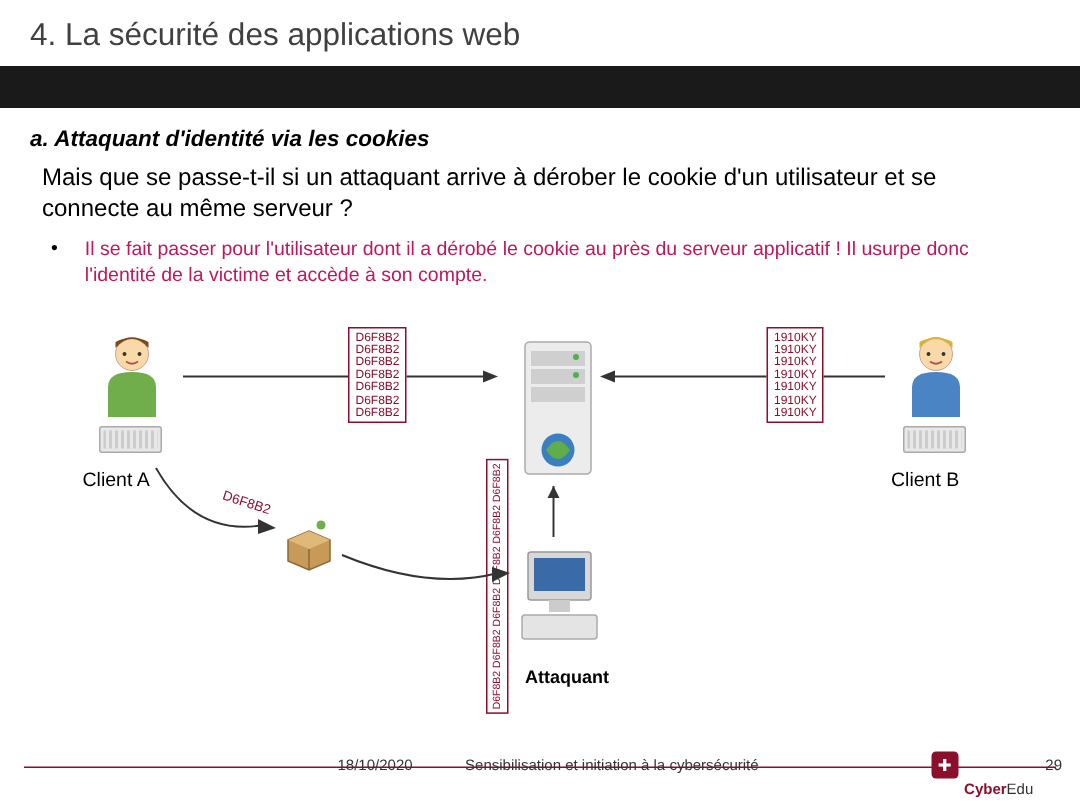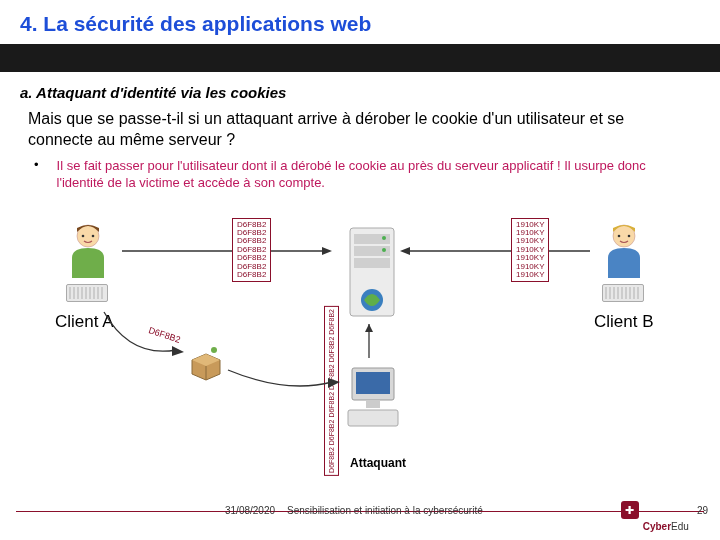--- a/index.html
+++ b/index.html
@@ -1,41 +1,41 @@
 <!DOCTYPE html>
 <html><head>
 <meta charset="utf-8">
 <style>
   * { box-sizing: border-box; margin: 0; padding: 0; }
   body { width: 720px; height: 540px; font-family: Arial, sans-serif; background: #fff; position: relative; overflow: hidden; }
   .header-band { background: #1a1a1a; height: 64px; position: relative; }
   .header-title-box { position: absolute; top: 0; left: 0; right: 0; background: #fff; padding: 12px 20px 8px; }
-  .header-title { font-size: 21px; font-weight: bold; color: #1d4ed8; }
+  .header-title { font-size: 21px; font-weight: normal; color: #404040; }
   .dark-strip { position: absolute; top: 48px; left: 0; right: 0; height: 24px; background: #1a1a1a; }
   .subtitle { font-size: 15px; font-weight: bold; font-style: italic; color: #000; margin: 20px 20px 8px; }
   .question { font-size: 16px; color: #000; margin: 0 28px 6px 28px; line-height: 1.3; }
   .bullet-row { display: flex; margin: 0 28px 0 28px; }
   .bullet { font-size: 13px; margin-right: 18px; margin-left: 6px; }
   .bullet-text { font-size: 13px; color: #be185d; line-height: 1.35; flex: 1; }
   .diagram { position: relative; height: 290px; margin-top: 4px; }
-  .client-label { font-size: 17px; color: #000; position: absolute; }
+  .client-label { font-size: 13px; color: #000; position: absolute; }
   .user-icon { position: absolute; }
   .keyboard { width: 42px; height: 18px; background: #e8e8e8; border: 1px solid #aaa; border-radius: 2px; position: absolute; }
   .keyboard::after { content: ""; position: absolute; inset: 2px; background: repeating-linear-gradient(90deg, #ccc 0 2px, #e8e8e8 2px 4px); }
   .cookie-box { position: absolute; border: 1px solid #8a0f2b; background: #fff; font-size: 8px; font-family: Arial; color: #8a0f2b; padding: 2px 4px; line-height: 1.05; }
   .server { position: absolute; left: 342px; top: 30px; }
   .attacker-pc { position: absolute; left: 342px; top: 170px; }
-  .attacker-label { position: absolute; left: 350px; top: 260px; font-size: 12px; font-weight: bold; }
+  .attacker-label { position: absolute; left: 350px; top: 248px; font-size: 12px; font-weight: bold; }
   .box-icon { position: absolute; }
   .cookie-float { position: absolute; font-size: 9px; color: #8a0f2b; font-family: Arial; transform: rotate(18deg); }
   .cookie-vert { position: absolute; border: 1px solid #8a0f2b; background: #fff; font-size: 7px; color: #8a0f2b; padding: 2px 3px; line-height: 1; writing-mode: vertical-rl; text-orientation: mixed; transform: rotate(180deg); }
   .arrow { position: absolute; }
   .footer { position: absolute; bottom: 8px; left: 0; right: 0; display: flex; align-items: center; font-size: 10px; color: #333; }
   .footer-date { margin-left: 225px; }
-  .footer-title { margin-left: 12px; }
+  .footer-title { margin-left: 35px; }
   .footer-logo { margin-left: auto; margin-right: 8px; display: flex; align-items: center; gap: 4px; }
   .footer-logo-glyph { width: 18px; height: 18px; background: #8a0f2b; border-radius: 3px; display: flex; align-items: center; justify-content: center; color: #fff; font-size: 11px; }
   .footer-logo-text { font-size: 10px; margin-top: 33px; }
   .footer-logo-text b { color: #8a0f2b; }
   .page-num { margin-right: 12px; font-size: 10px; color: #333; }
   hr.foot-rule { position: absolute; bottom: 28px; left: 16px; right: 16px; border: none; border-top: 1px solid #8a0f2b; }
 </style>
 </head>
 <body>
 
@@ -163,20 +163,20 @@
 
   <svg class="arrow" style="left:226px; top:170px;" width="116" height="30">
     <path d="M2 4 Q60 28 106 16" stroke="#333" stroke-width="1.3" fill="none"></path>
     <polygon points="102,12 114,16 102,22" fill="#333"></polygon>
   </svg>
 
 </div>
 
 <hr class="foot-rule">
 <div class="footer">
-  <span class="footer-date">31/08/2020</span>
+  <span class="footer-date">18/10/2020</span>
   <span class="footer-title">Sensibilisation et initiation à la cybersécurité</span>
   <span class="footer-logo">
     <span class="footer-logo-glyph">✚</span>
     <span class="footer-logo-text"><b>Cyber</b><span>Edu</span></span>
   </span>
   <span class="page-num">29</span>
 </div>
 
 </body></html>

